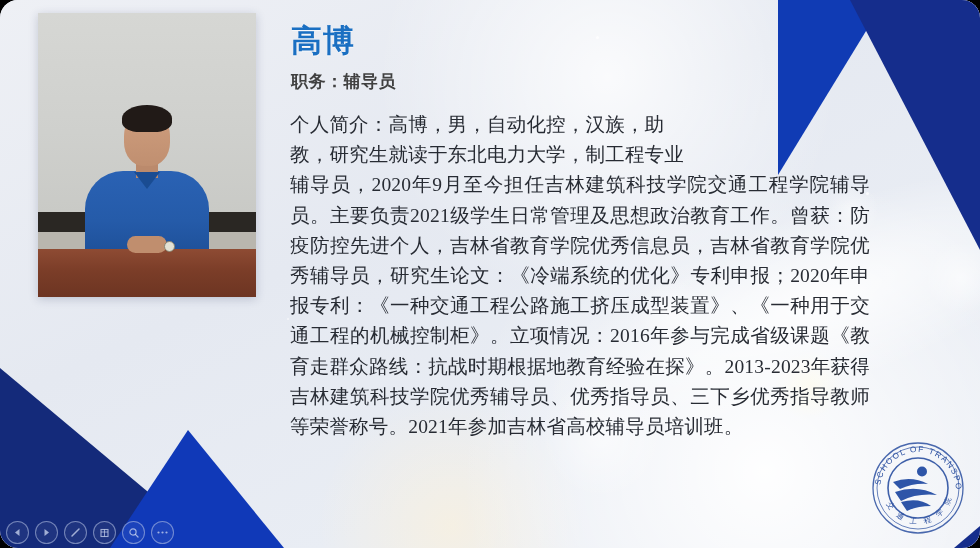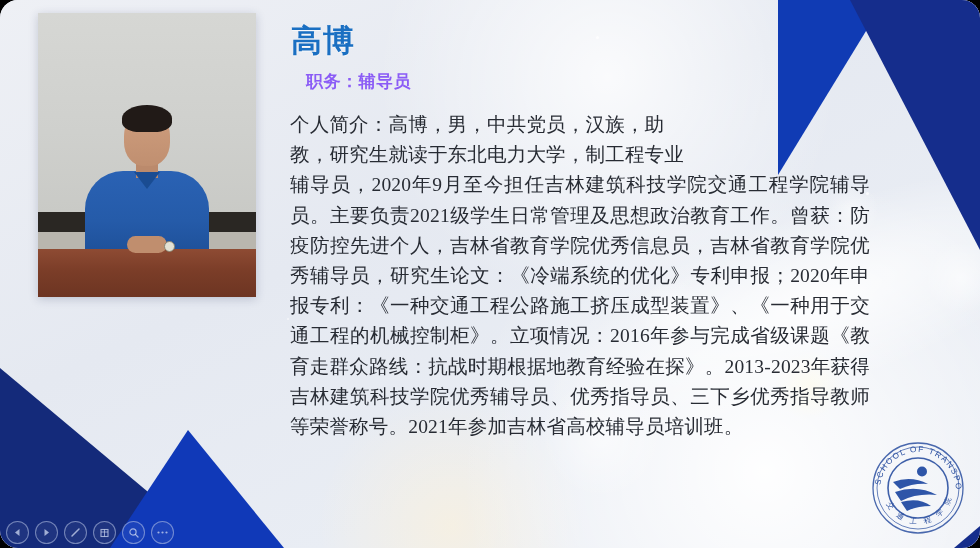--- a/index.html
+++ b/index.html
@@ -170,26 +170,26 @@
     left: 291px; top: 20px;
     font-family: "Liberation Sans", "DejaVu Sans", sans-serif;
     font-weight: bold;
     font-size: 31px;
     letter-spacing: 1px;
     color: #1a6fc2;
     text-shadow: 0 1px 1px rgba(255,255,255,0.7);
   }
   .role {
     position: absolute;
-    left: 306px; top: 70px;
+    left: 291px; top: 70px;
     font-family: Liberation Mono, monospace;
     font-weight: bold;
     font-size: 17px;
     letter-spacing: 0.5px;
-    color: #8b5cf6;
+    color: #404040;
   }
   .bio {
     position: absolute;
     left: 290px; top: 110px;
     width: 580px;
     font-size: 19.5px;
     line-height: 30.2px;
     color: #272b33;
     text-align: justify;
     letter-spacing: 0.2px;
@@ -257,21 +257,21 @@
       <div class="ph-desk"></div>
       <div class="ph-hands"></div>
       <div class="ph-watch"></div>
     </div>
   </div>
 
   <div class="name">高博</div>
   <div class="role">职务：辅导员</div>
 
   <div class="bio">
-    <span class="short">个人简介：高博，男，中共党员，汉族，助</span>
+    <span class="short">个人简介：高博，男，自动化控，汉族，助</span>
     <span class="short">教，研究生就读于东北电力大学，制工程专业</span>
     <span>辅导员，2020年9月至今担任吉林建筑科技学院交通工程学院辅导员。主要负责2021级学生日常管理及思想政治教育工作。曾获：防疫防控先进个人，吉林省教育学院优秀信息员，吉林省教育学院优秀辅导员，研究生论文：《冷端系统的优化》专利申报；2020年申报专利：《一种交通工程公路施工挤压成型装置》、《一种用于交通工程的机械控制柜》。立项情况：2016年参与完成省级课题《教育走群众路线：抗战时期根据地教育经验在探》。2013-2023年获得吉林建筑科技学院优秀辅导员、优秀指导员、三下乡优秀指导教师等荣誉称号。2021年参加吉林省高校辅导员培训班。</span>
   </div>
 
   <div class="logo">
     <svg width="104" height="104" viewBox="0 0 104 104" aria-hidden="true">
       <defs>
         <path id="arcTop" d="M 14,54 A 38,38 0 0 1 90,54"></path>
         <path id="arcBot" d="M 18,54 A 34,34 0 0 0 86,54"></path>
       </defs>

